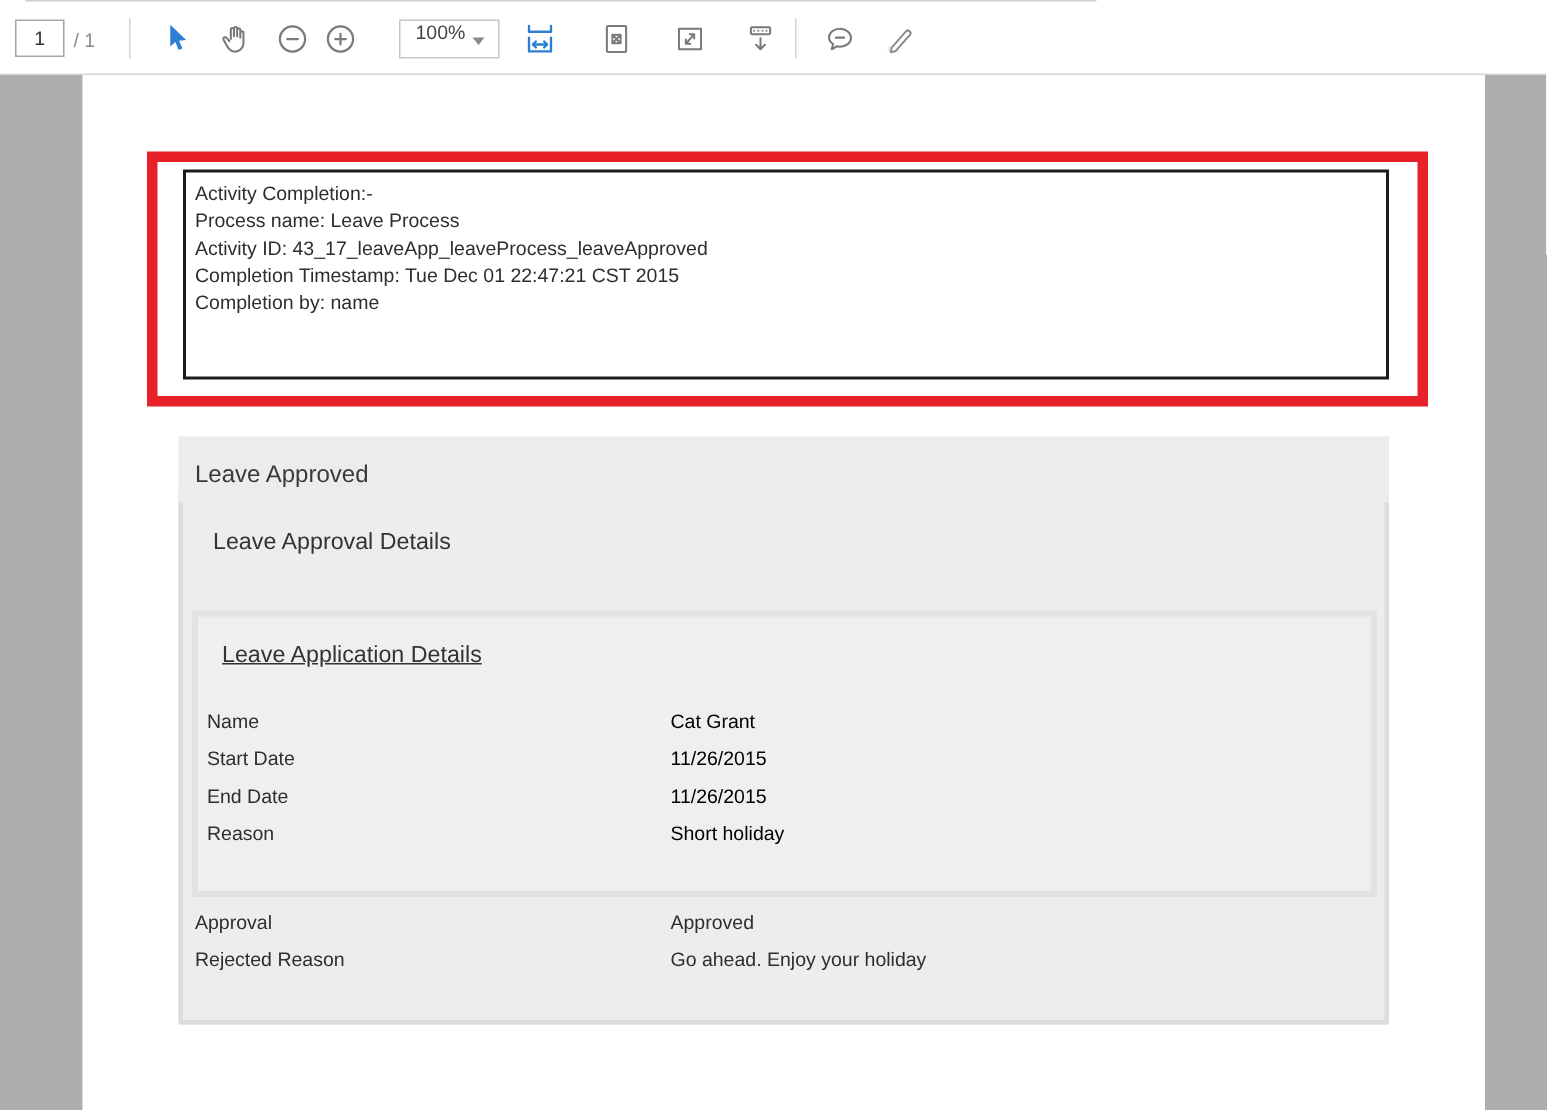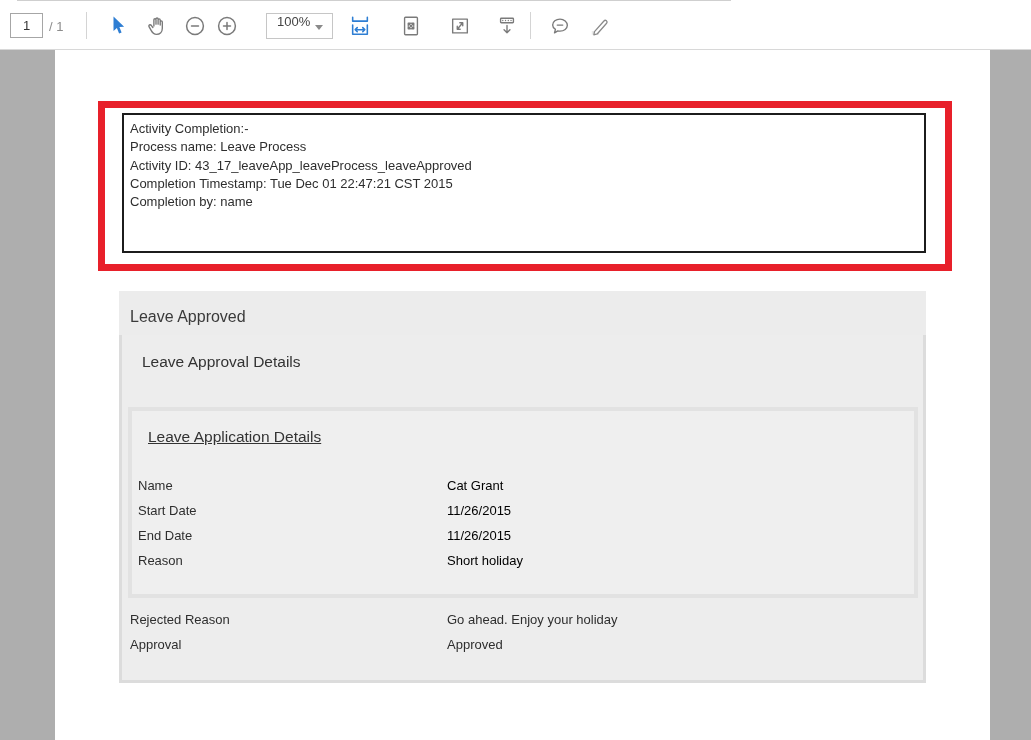--- a/index.html
+++ b/index.html
@@ -30,21 +30,21 @@
   .section-band { position:absolute; left:64px; top:209px; width:807px; height:44px; background:#ececec; display:flex; align-items:center; padding:8px 0 0 11px; z-index:1;margin-top:32px; }
   .section-band span { font-size:16px; color:#3a3a3a; }
 
   .outer-panel { position:absolute; left:64px; top:278px; width:807px; height:355px; background:#ededed; border:3px solid #dcdcdc; }
   .outer-title { margin:22px 0 0 20px; font-size:15.5px; color:#333; }
   .inner-panel { position:absolute; left:73px; top:357px; width:790px; height:191px; background:#efefef; border:4px solid #e2e2e2; }
   .inner-title { margin:17px 0 0 16px; font-size:15.5px; color:#333;text-decoration:underline; }
 
   .inner-rows { position:absolute; left:6px; right:6px; top:62px; }
   .outer-rows { position:absolute; left:8px; right:8px; top:276px; }
-  .field-row { position:relative; height:25px; display:flex; align-items:center; }
+  .field-row { position:relative; height:25px; display:flex; align-items:flex-start; }
   .field-row .lbl { font-size:13px; color:#2e2e2e; }
   .inner-rows .val { position:absolute; left:309px; font-size:13px; color:#000000; }
   .outer-rows .val { position:absolute; left:317px; font-size:13px; color:#2e2e2e; }
 
   .stroke-ic { stroke:#7a7a7a; fill:none; stroke-width:1.5; stroke-linecap:round; stroke-linejoin:round; }
   .stroke-blue { stroke:#2e7ed3; fill:none; stroke-width:1.7; stroke-linecap:round; stroke-linejoin:round; }
 </style>
 </head>
 <body>
 
@@ -151,26 +151,26 @@
 
       <div class="section-band">
         <span>Leave Approved</span>
       </div>
 
       <div class="outer-panel">
         <div class="outer-title">Leave Approval Details</div>
 
         <div class="outer-rows">
           <div class="field-row">
+            <span class="lbl">Approval</span>
+            <span class="val">Approved</span>
+          </div>
+          <div class="field-row">
             <span class="lbl">Rejected Reason</span>
             <span class="val">Go ahead. Enjoy your holiday</span>
-          </div>
-          <div class="field-row">
-            <span class="lbl">Approval</span>
-            <span class="val">Approved</span>
           </div>
         </div>
       </div>
 
       <div class="inner-panel">
         <div class="inner-title">Leave Application Details</div>
 
         <div class="inner-rows">
           <div class="field-row">
             <span class="lbl">Name</span>

